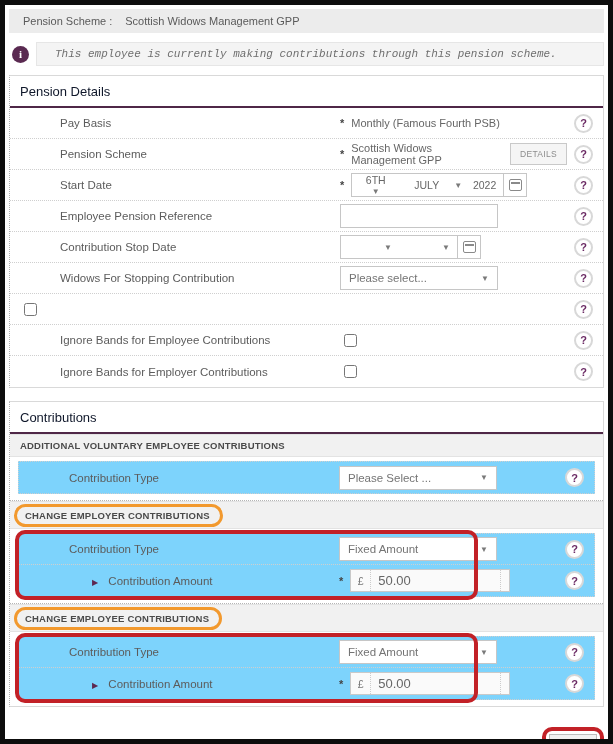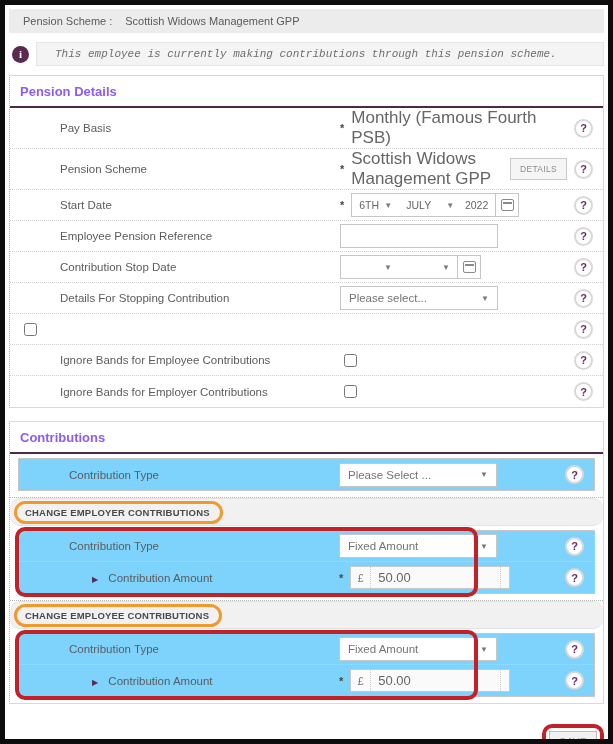--- a/index.html
+++ b/index.html
@@ -12,60 +12,60 @@
   .topbar-value { font-size:11px; color:#5a5a5a; margin-left:13px; }
 
   .infobar { display:flex; align-items:stretch; margin-bottom:9px; height:24px; }
   .info-icon { width:17px; height:17px; border-radius:50%; background:#5a2a51; color:#fff; font-weight:bold;
     font-size:11px; display:flex; align-items:center; justify-content:center; align-self:center;
     margin:0 7px 0 3px; font-family:"Liberation Serif", serif; flex:0 0 auto; }
   .info-msg { flex:1; background:#f4f4f4; border:1px solid #e6e6e6; display:flex; align-items:center;
     padding:0 18px; font-style:italic; font-size:11px; color:#6e6e6e;font-family:Liberation Mono, monospace; }
 
   .panel { border:1px solid #d9d9d9; border-left:1px dotted #b0b0b0; margin-bottom:13px; background:#fff; }
-  .panel-title { font-size:13px; font-weight:bold; color:#8b5cf6; padding:8px 10px 7px; border-bottom:2px solid #4f2747; }
+  .panel-title { font-size:13px; font-weight:normal; color:#0f172a; padding:8px 10px 7px; border-bottom:2px solid #4f2747; }
 
   .frow { display:flex; align-items:center; min-height:31px; padding:0 10px; border-bottom:1px dotted #cfcfcf; }
   .frow.last { border-bottom:none; }
   .frow-label { flex:0 0 280px; font-size:11.5px; color:#5c5c5c;margin-left:40px; }
   .grp .frow-label { flex:0 0 270px; }
   .control-area { flex:1; display:flex; align-items:center; }
   .help-col { flex:0 0 26px; display:flex; justify-content:flex-end; }
   .help { width:19px; height:19px; border-radius:50%; border:2px solid #d8d8d8; background:#fff; color:#6b2a64;
     font-weight:bold; font-size:11px; display:flex; align-items:center; justify-content:center; cursor:pointer; }
 
   .req { color:#444; font-weight:bold; font-size:11px; margin-right:7px; }
-  .static-val { font-size:17px; color:#666; }
+  .static-val { font-size:11px; color:#666; }
   .mini-btn { background:#f5f5f5; border:1px solid #c9c9c9; color:#8c8c8c; font-size:8.5px; padding:5px 9px;
     margin-left:12px; letter-spacing:0.3px; cursor:pointer; font-family:"Liberation Sans", sans-serif; }
 
   .sel { width:158px; height:24px; border:1px solid #c6c6c6; background:#fff; display:flex; align-items:center;
     justify-content:space-between; padding:0 8px; font-size:11.5px; color:#747474; cursor:pointer; }
   .arr { font-size:8px; color:#7a7a7a; }
 
   .txt { width:158px; height:24px; border:1px solid #c6c6c6; padding:0 6px; font-size:11.5px; color:#555;
     background:#fff; font-family:"Liberation Sans", sans-serif; }
 
   .dategrp { display:flex; align-items:center; }
   .datebox { display:flex; border:1px solid #c6c6c6; height:24px; background:#fff; align-items:stretch; }
   .datecell { display:flex; align-items:center; justify-content:space-between; padding:0 7px; font-size:10.5px; color:#666; cursor:pointer; }
-  .dc-day { width:47px; }
-  .dc-month { width:62px; }
+  .dc-day { width:47px;flex-direction:column; }
+  .dc-month { width:62px;margin-left:8px; }
   .dc-year { width:34px; justify-content:flex-end; }
   .dc-empty { width:58px; justify-content:flex-end; }
   .calbtn { width:24px; height:24px; border:1px solid #c6c6c6; margin-left:-1px; display:flex; align-items:center;
     justify-content:center; background:#fff; cursor:pointer; }
   .cal { width:13px; height:12px; border:1.5px solid #8a8a8a; border-radius:2px; position:relative; }
   .cal::before { content:""; position:absolute; left:1px; right:1px; top:1.5px; height:2px; background:#8a8a8a; }
 
   .chk { width:13px; height:13px; margin-left:4px; cursor:pointer; }
 
   .subbar { background:#f1f1f1; border-top:1px solid #e3e3e3; border-bottom:1px solid #e3e3e3; min-height:23px;
     display:flex; align-items:center; padding:0 10px; font-size:9.5px; font-weight:bold; color:#4a4a4a; letter-spacing:0.2px; }
-  .subbar.tall { min-height:28px;border-radius:10px; }
+  .subbar.tall { min-height:28px; }
   .ann-orange { border:3px solid #f2992e; border-radius:12px; padding:3px 10px 3px 8px; margin-left:-6px; }
 
   .grp { margin:4px 8px 6px; border:1px dotted #cfcfcf; position:relative; background:#7dd3fc; }
   .ring-red { position:absolute; left:-4px; top:-4px; bottom:-4px; width:463px; border:4px solid #c22127;
     border-radius:10px; pointer-events:none; z-index:5; }
 
   .amt { display:flex; align-items:stretch; width:160px; height:23px; border:1px solid #c9c9c9; background:#fafafa; }
   .amt-cur { width:20px; font-size:10.5px; color:#777; border-right:1px dotted #ccc; display:flex;
     align-items:center; justify-content:center; }
   .amt-val { flex:1; display:flex; align-items:center; padding-left:7px; font-size:13px; color:#666; }
@@ -175,21 +175,21 @@
             <span class="cal"></span>
           </span>
         </span>
       </span>
       <span class="help-col">
             <span class="help">?</span>
           </span>
     </div>
 
     <div class="frow">
-      <span class="frow-label">Details For Stopping Contribution</span>
+      <span class="frow-label">Widows For Stopping Contribution</span>
       <span class="control-area">
         <span class="sel">
           <span>Please select...</span>
           <span class="arr">▼</span>
         </span>
       </span>
       <span class="help-col">
             <span class="help">?</span>
           </span>
     </div>
@@ -220,20 +220,23 @@
       </span>
       <span class="help-col">
             <span class="help">?</span>
           </span>
     </div>
   </div>
 
   <div class="panel">
     <div class="panel-title">Contributions</div>
 
+    <div class="subbar">
+      <span>ADDITIONAL VOLUNTARY EMPLOYEE CONTRIBUTIONS</span>
+    </div>
 
     <div class="grp">
       <div class="frow last">
         <span class="frow-label">Contribution Type</span>
         <span class="control-area">
           <span class="sel">
             <span>Please Select ...</span>
             <span class="arr">▼</span>
           </span>
         </span>

